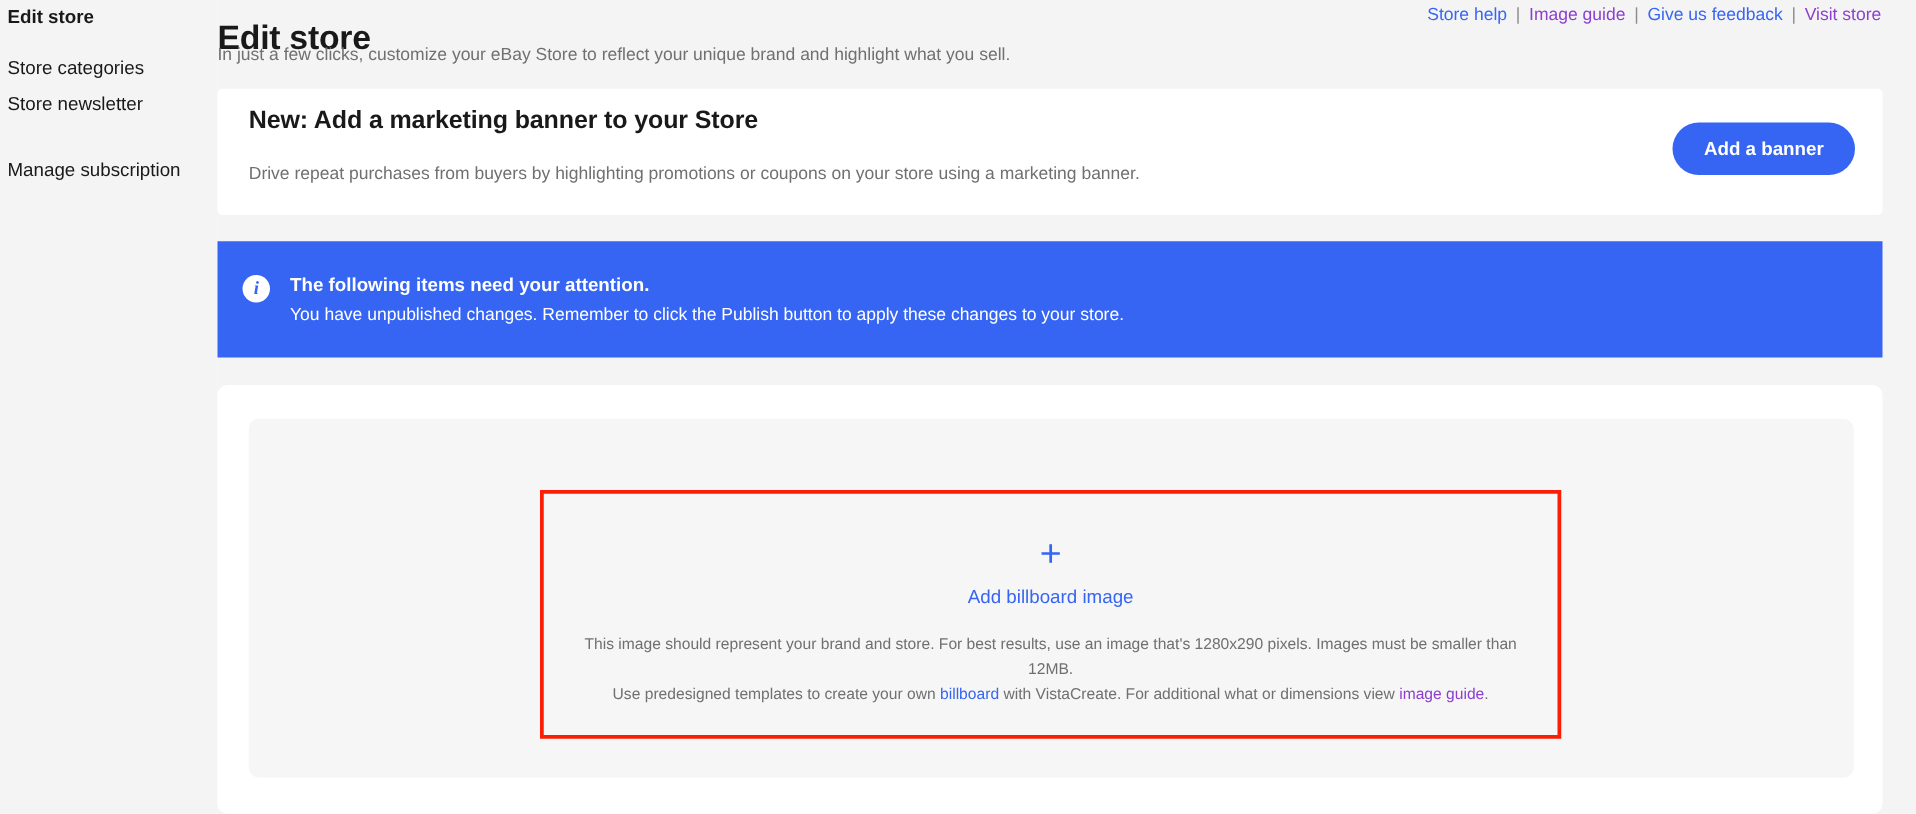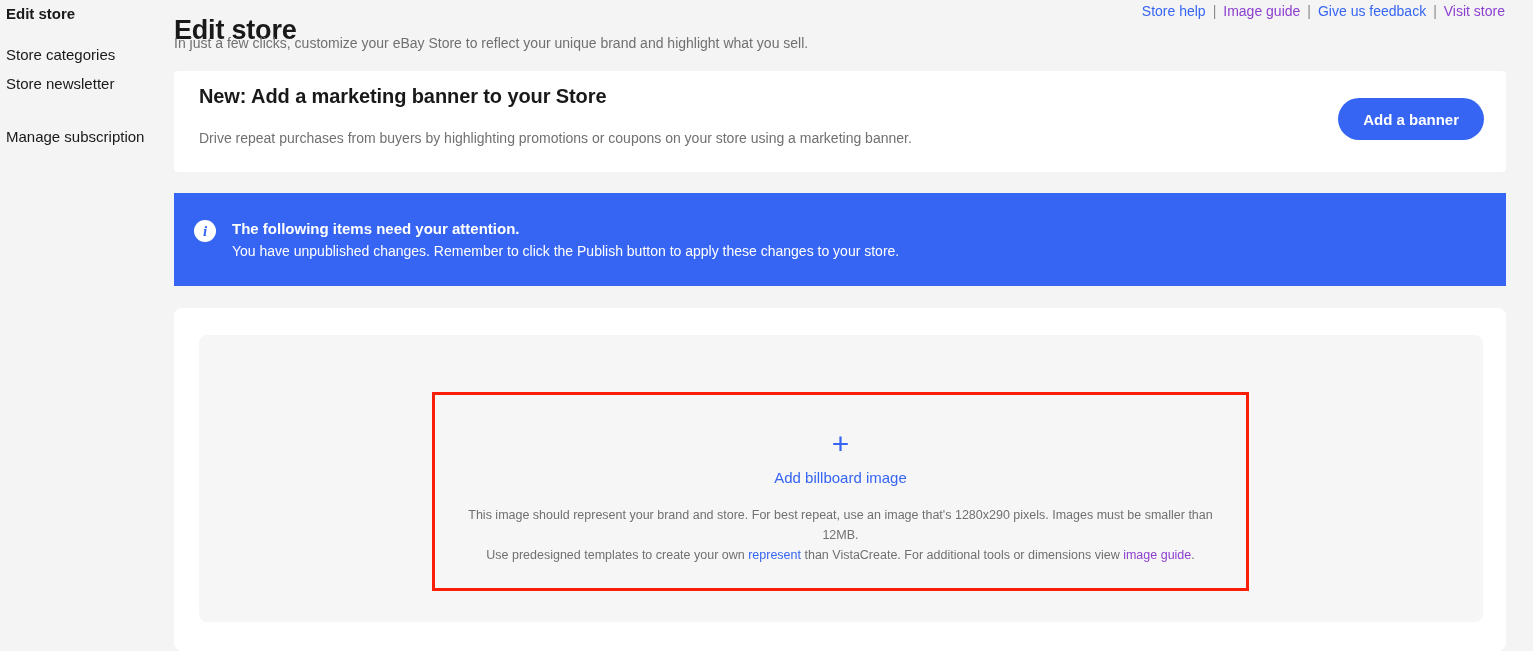--- a/index.html
+++ b/index.html
@@ -282,20 +282,20 @@
     <div id="attention-title">The following items need your attention.</div>
     <div id="attention-desc">You have unpublished changes. Remember to click the Publish button to apply these changes to your store.</div>
   </section>
 
   <section id="billboard-card">
     <div id="billboard-panel">
       <div id="billboard-dropzone">
         <div id="plus-icon">+</div>
         <div id="add-billboard-label">Add billboard image</div>
         <div id="billboard-help">
-          <div>This image should represent your brand and store. For best repeat, use an image that's 1280x290 pixels. Images must be smaller than 12MB.</div>
-          <div><span>Use predesigned templates to create your own </span><a class="unvisited">represent</a><span> than VistaCreate. For additional tools or dimensions view </span><a class="visited">image guide</a><span>.</span></div>
+          <div>This image should represent your brand and store. For best results, use an image that's 1280x290 pixels. Images must be smaller than 12MB.</div>
+          <div><span>Use predesigned templates to create your own </span><a class="unvisited">billboard</a><span> with VistaCreate. For additional what or dimensions view </span><a class="visited">image guide</a><span>.</span></div>
         </div>
       </div>
     </div>
   </section>
 
 </main>
 
 </body></html>

